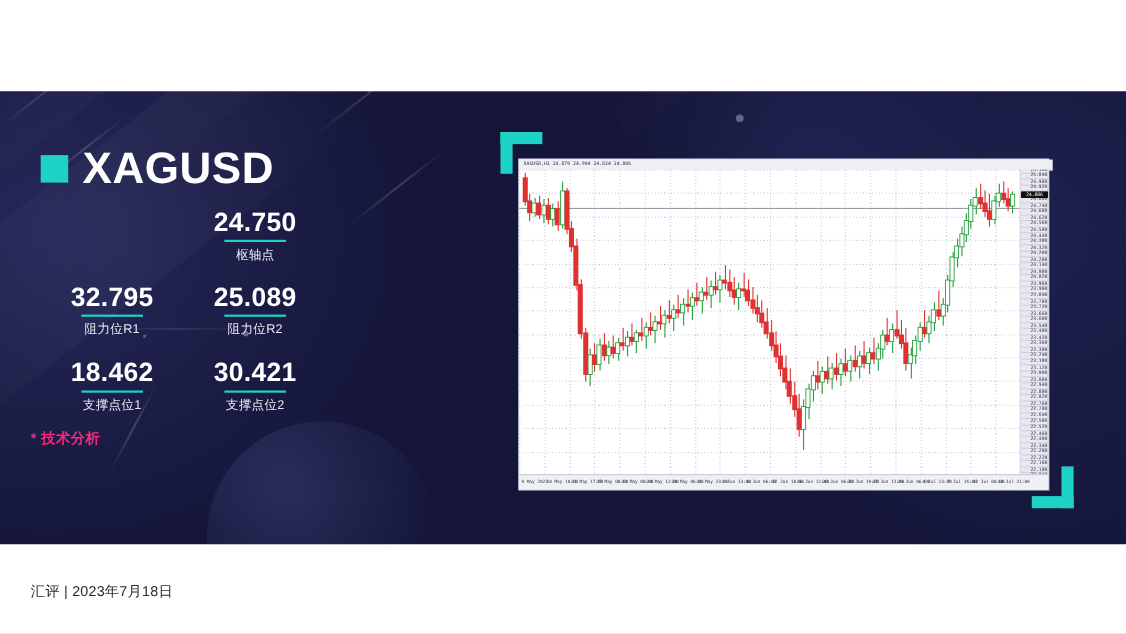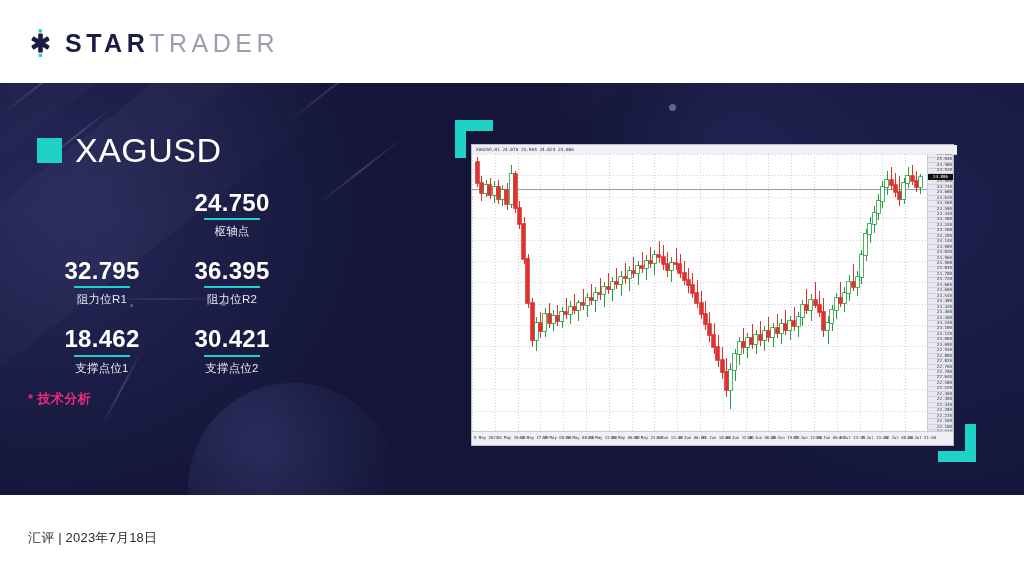--- a/index.html
+++ b/index.html
@@ -29,21 +29,21 @@
   .streak{position:absolute;background:linear-gradient(90deg,rgba(255,255,255,0),rgba(255,255,255,.17),rgba(255,255,255,0));
      height:1.5px;transform-origin:left center;}
   .band{position:absolute;background:linear-gradient(120deg,rgba(255,255,255,0),rgba(255,255,255,.035),rgba(255,255,255,0));
      transform-origin:left center;}
   .orb{position:absolute;border-radius:50%;}
   .dot{position:absolute;border-radius:50%;background:#6e7392;}
 
   
   .sym-row{position:absolute;left:37px;top:133px;display:flex;align-items:center;}
   .sym-chip{width:25px;height:25px;background:#1ed3c6;margin-right:13px;flex:0 0 auto;}
-  .sym-name{color:#ffffff;font-size:34px;font-weight:normal;letter-spacing:.5px;line-height:1;text-align:center;}
+  .sym-name{color:#ffffff;font-size:40px;font-weight:bold;letter-spacing:.5px;line-height:1;text-align:center;}
 
   .pivots{position:absolute;left:37px;top:190px;width:260px;}
   .prow{display:flex;justify-content:flex-end;}
   .pcell{width:130px;text-align:center;}
   .pcell.solo{width:130px;}
   .pval{color:#ffffff;font-size:24px;font-weight:bold;letter-spacing:.3px;line-height:1.05;}
   .pbar{width:56px;height:2px;background:#1ed3c6;margin:3px auto 0;}
   .plab{color:#e7e8f2;font-size:11.5px;margin-top:4px;letter-spacing:.2px;}
   .prow + .prow{margin-top:19px;}
 
@@ -81,34 +81,20 @@
 
   
   .footer{position:absolute;left:0;top:495px;width:1024px;height:81px;background:#ffffff;}
   .foot-txt{position:absolute;left:28px;top:529px;color:#2a2a33;font-size:13px;letter-spacing:.2px;}
 </style>
 </head>
 <body>
 
 <div class="page">
 
-  <div class="header">
-    <div class="logo">
-      <div class="logo-mark">
-        <svg width="30" height="30" viewBox="0 0 30 30" aria-hidden="true">
-          <rect x="12.6" y="1.2" width="3.3" height="3.3" fill="#1ed3c6"></rect>
-          <rect x="12.6" y="25.6" width="3.3" height="3.3" fill="#1ed3c6"></rect>
-          <rect x="12.2" y="5.4" width="4.6" height="19.2" rx="1.2" fill="#1b1c46"></rect>
-          <rect x="12.2" y="5.4" width="4.6" height="19.2" rx="1.2" fill="#1b1c46" transform="rotate(60 14.5 15)"></rect>
-          <rect x="12.2" y="5.4" width="4.6" height="19.2" rx="1.2" fill="#1b1c46" transform="rotate(-60 14.5 15)"></rect>
-        </svg>
-      </div>
-      <div class="logo-text"><span class="logo-star">STAR</span><span class="logo-trader">TRADER</span></div>
-    </div>
-  </div>
 
   <div class="stage">
 
     <div class="stage-bg">
       <div class="grad-a"></div>
       <div class="grad-b"></div>
 
       <div class="band" style="left:-40px;top:-30px;width:520px;height:120px;transform:rotate(-38deg);"></div>
       <div class="band" style="left:120px;top:-80px;width:620px;height:150px;transform:rotate(-38deg);"></div>
       <div class="band" style="left:520px;top:-110px;width:700px;height:170px;transform:rotate(-38deg);"></div>
@@ -152,21 +138,21 @@
         <div class="plab">枢轴点</div>
       </div>
     </div>
     <div class="prow">
       <div class="pcell">
         <div class="pval">32.795</div>
         <div class="pbar"></div>
         <div class="plab">阻力位R1</div>
       </div>
       <div class="pcell">
-        <div class="pval">36.395</div>
+        <div class="pval">25.089</div>
         <div class="pbar"></div>
         <div class="plab">阻力位R2</div>
       </div>
     </div>
     <div class="prow">
       <div class="pcell">
         <div class="pval">18.462</div>
         <div class="pbar"></div>
         <div class="plab">支撑点位1</div>
       </div>

